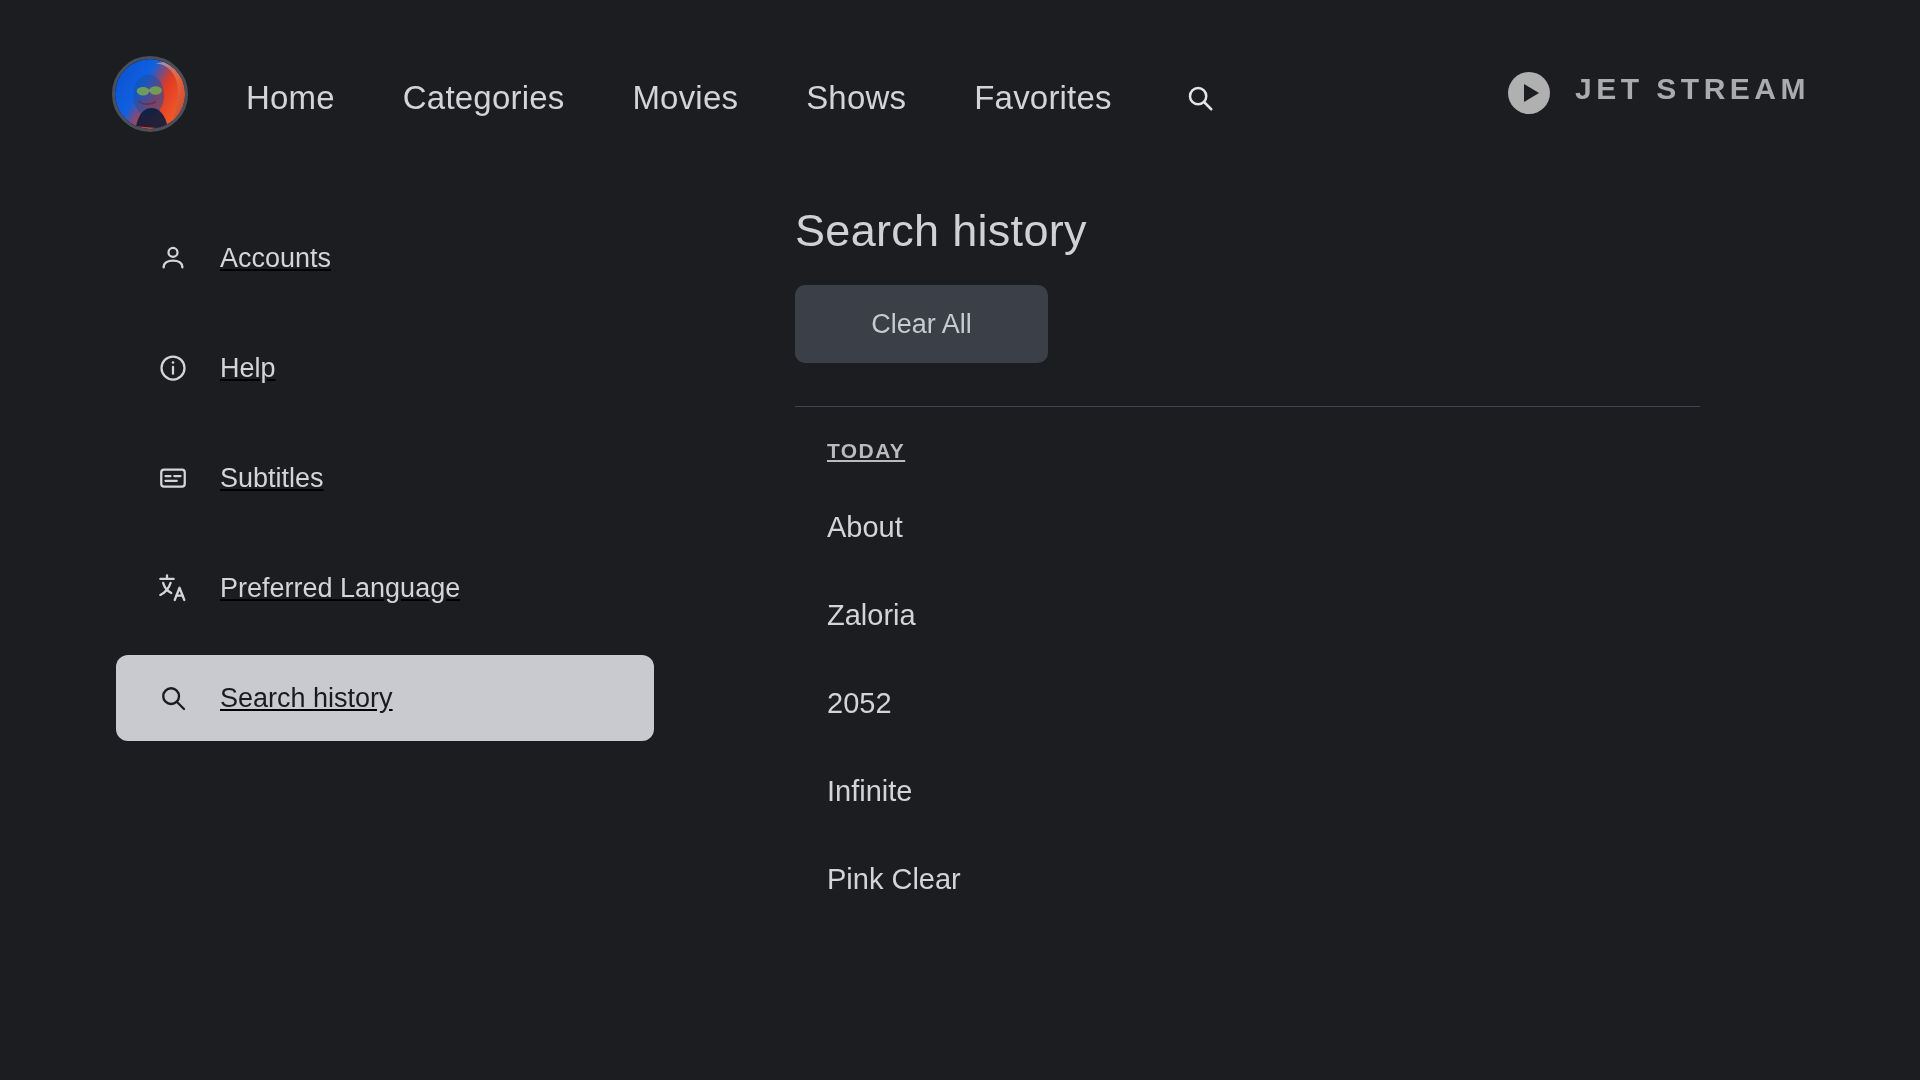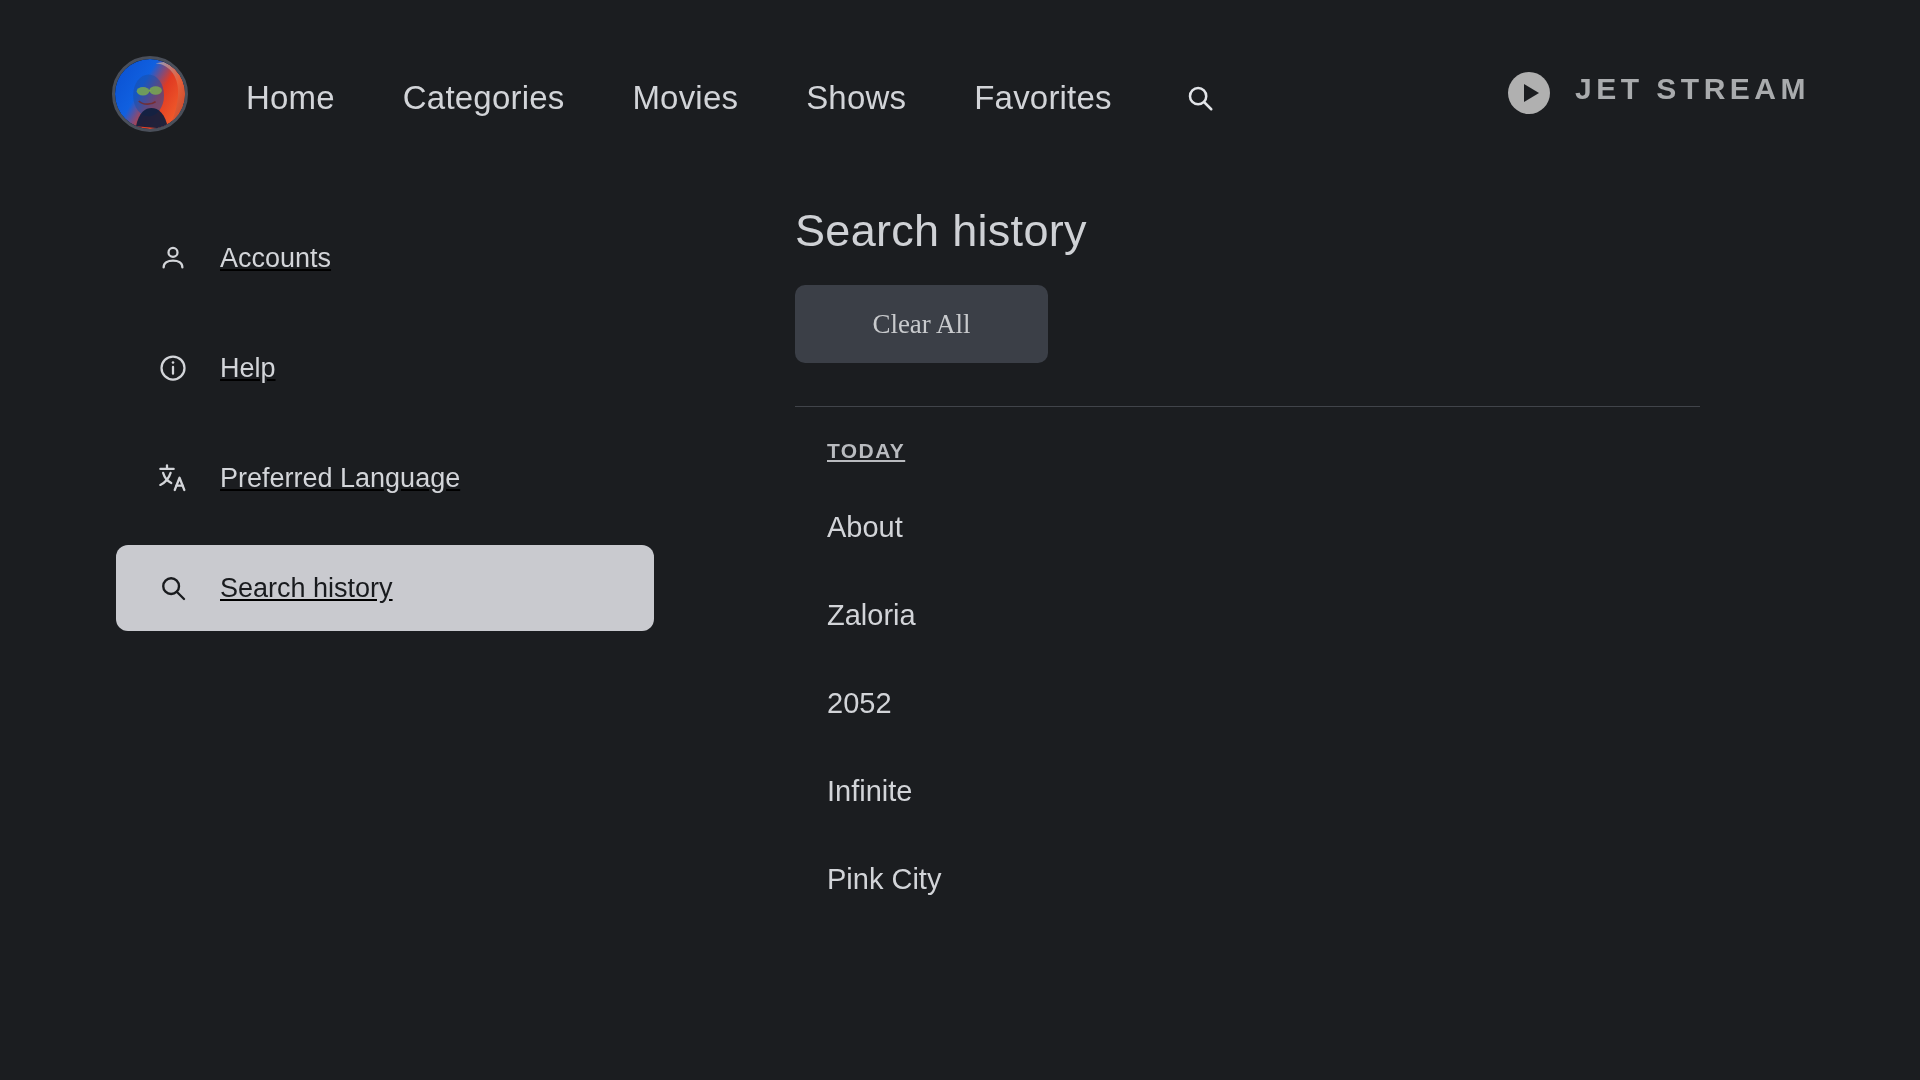--- a/index.html
+++ b/index.html
@@ -89,21 +89,21 @@
   .content { position:absolute; left:795px; top:205px; width:1000px; }
   .page-title {
     color:#cfd1d5; font-size:45px; font-weight:400; letter-spacing:0.3px;
     margin-bottom:28px;
   }
   .clear-btn {
     display:inline-flex; align-items:center; justify-content:center;
     width:253px; height:78px;
     background:#3b3f47; border:none; border-radius:10px;
     color:#c8cacd; font-size:27px;
-    font-family:Liberation Serif, serif;
+    font-family:Liberation Sans, sans-serif;
     cursor:pointer;
   }
   .divider {
     width:905px; height:1px; background:#41444a;
     margin-top:43px;
   }
   .today-label {
     color:#b9bbbf; font-size:21px; font-weight:700; letter-spacing:1.4px;
     margin-top:32px; margin-left:32px;text-decoration:underline;
   }
@@ -190,20 +190,31 @@
       <span class="ico">
         <svg width="30" height="30" viewBox="0 0 24 24" fill="none" stroke="#d3d5d9" stroke-width="1.8" stroke-linecap="round">
           <circle cx="12" cy="12" r="9.2"></circle>
           <line x1="12" y1="11" x2="12" y2="16.5"></line>
           <circle cx="12" cy="7.6" r="1.05" fill="#d3d5d9" stroke="none"></circle>
         </svg>
       </span>
       <span class="lbl">Help</span>
     </div>
 
+    <div class="side-item">
+      <span class="ico">
+        <svg width="30" height="30" viewBox="0 0 24 24" fill="none" stroke="#d3d5d9" stroke-width="1.8" stroke-linecap="round">
+          <rect x="2.6" y="5.2" width="18.8" height="13.6" rx="2.2"></rect>
+          <line x1="6" y1="10.4" x2="10" y2="10.4"></line>
+          <line x1="13" y1="10.4" x2="18" y2="10.4"></line>
+          <line x1="6" y1="14.2" x2="15" y2="14.2"></line>
+        </svg>
+      </span>
+      <span class="lbl">Subtitles</span>
+    </div>
 
     <div class="side-item">
       <span class="ico">
         <svg width="32" height="32" viewBox="0 0 24 24" fill="none" stroke="#d3d5d9" stroke-width="1.7" stroke-linecap="round" stroke-linejoin="round">
           <line x1="2.5" y1="5.2" x2="12.5" y2="5.2"></line>
           <line x1="7.5" y1="2.6" x2="7.5" y2="5.2"></line>
           <path d="M10.2 8.2c-1.4 4.4-4.3 7.4-7.7 9"></path>
           <path d="M4.6 8.2c1 3.4 3.1 6.1 6.1 7.6"></path>
           <path d="M13.3 21l3.6-9.2 3.6 9.2"></path>
           <line x1="14.6" y1="17.8" x2="19.2" y2="17.8"></line>
@@ -231,17 +242,17 @@
 
     <div class="divider"></div>
 
     <div class="today-label">TODAY</div>
 
     <div class="history-list">
       <div class="history-item">About</div>
       <div class="history-item">Zaloria</div>
       <div class="history-item">2052</div>
       <div class="history-item">Infinite</div>
-      <div class="history-item">Pink City</div>
+      <div class="history-item">Pink Clear</div>
     </div>
   </div>
 
 </div>
 
 </body></html>

